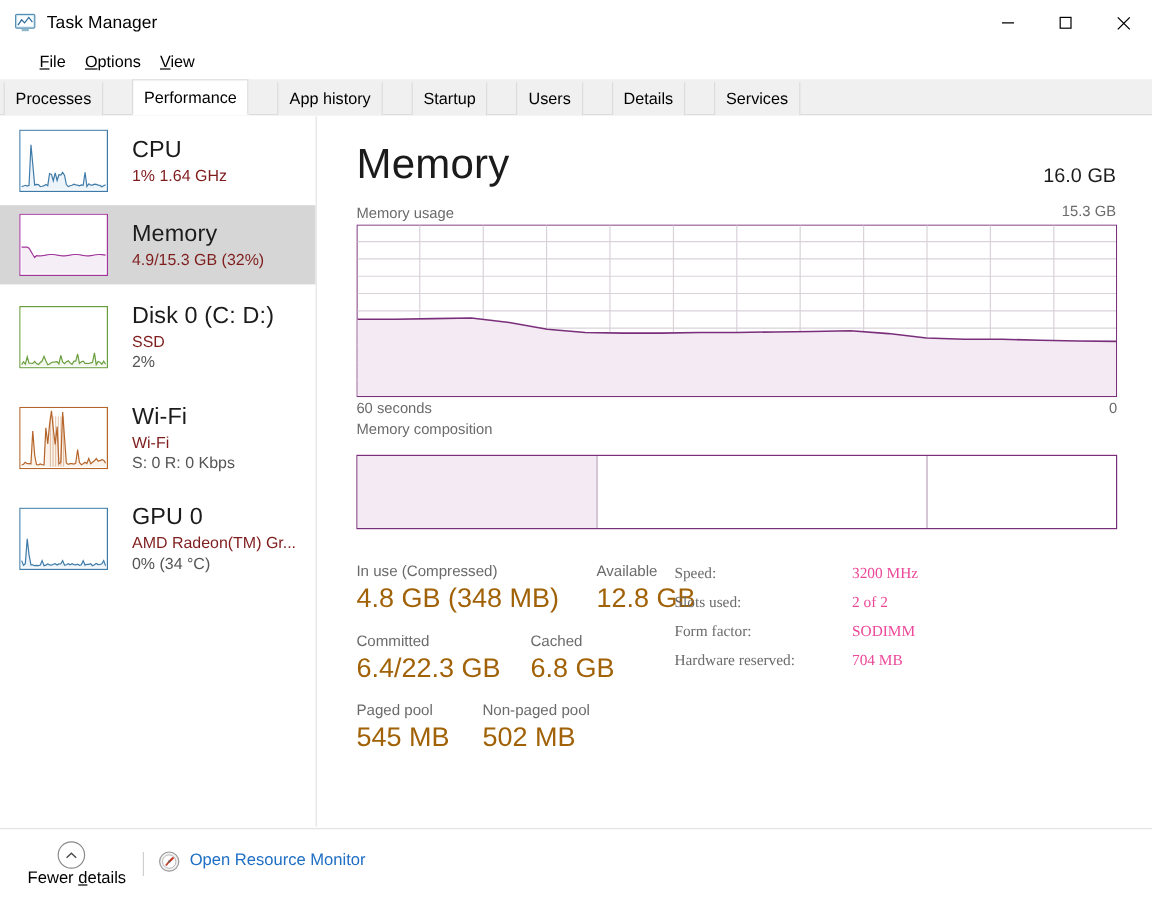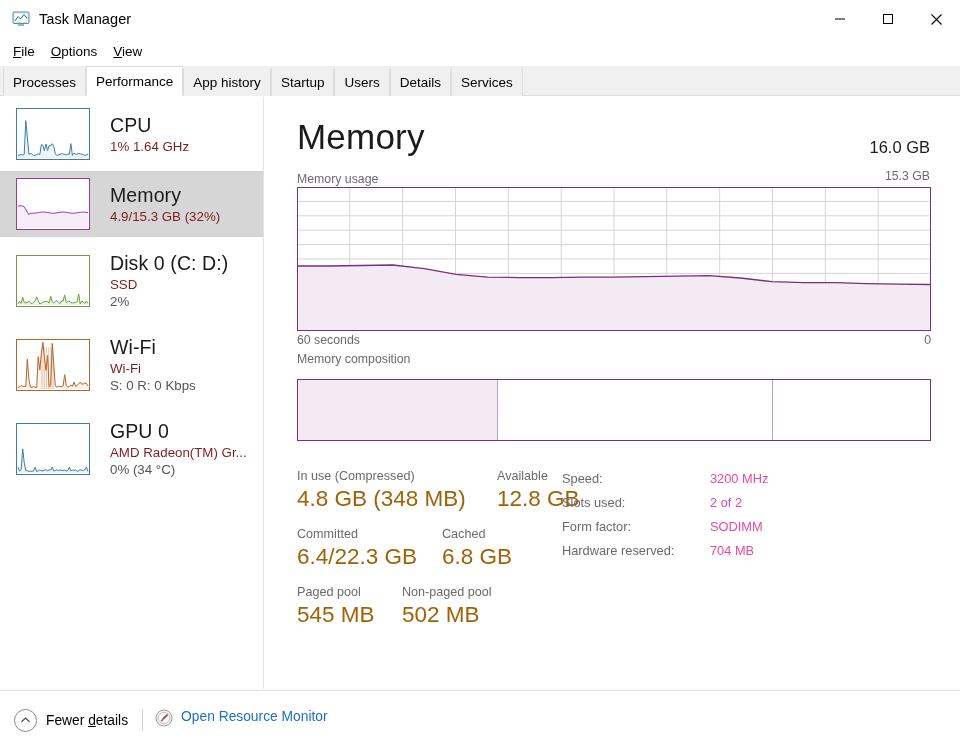--- a/index.html
+++ b/index.html
@@ -23,33 +23,33 @@
   .winctl { position:absolute; right:0; top:0; height:38px; display:flex; }
   .winbtn {
     width:48px; height:38px; display:flex; align-items:center; justify-content:center;
     background:transparent;
   }
   .winbtn svg { display:block; }
 
   
   .menubar {
     position:absolute; left:0; top:39px; width:960px; height:25px;
-    display:flex; align-items:center; background:#fff;
+    display:flex; align-items:center; background:#fff;padding-left:20px;
   }
   .menuitem {
     font-size:13.5px; color:#000; padding:2px 8px 2px 8px; line-height:18px;
   }
   .menuitem:first-child { margin-left:5px; }
   .menuitem u { text-decoration: underline; text-underline-offset:1px; }
 
   
   .tabstrip {
     position:absolute; left:0; top:66px; width:960px; height:30px;
     background:#f0f0f0; border-bottom:1px solid #dcdcdc;
-    display:flex; align-items:flex-end;
+    display:flex; align-items:flex-end;gap:24px;
   }
   .tab {
     height:28px; padding:0 9px; display:flex; align-items:center;
     font-size:13.5px; color:#000; background:#f0f0f0;
     border-left:1px solid #dcdcdc; border-right:1px solid #dcdcdc;
     border-top:1px solid transparent; position:relative; top:1px;
   }
   .tab:first-child { margin-left:3px; }
   .tab.active {
     background:#ffffff; border:1px solid #dcdcdc; border-bottom:1px solid #ffffff;
@@ -104,31 +104,31 @@
   .comp-seg + .comp-seg { border-left:1px solid #b9a3b9; }
 
   
   .stats { position:absolute; left:32px; top:372px; width:640px; }
   .stat-row { display:flex; margin-bottom:13px; }
   .stat { }
   .stat-lab { font-size:12.6px; color:#6b6b6b; line-height:15px; white-space:nowrap; }
   .stat-val { font-size:22.5px; color:#a16207; line-height:30px; white-space:nowrap; font-weight:400; }
 
   .rstats { position:absolute; left:297px; top:374px; width:330px; }
-  .rstat { display:flex; height:24px; align-items:baseline; }
+  .rstat { display:flex; height:24px; align-items:baseline;font-family:Liberation Serif, serif; }
   .rstat-lab { width:148px; font-size:12.8px; color:#6b6b6b; white-space:nowrap; }
   .rstat-val { font-size:12.8px; color:#ec4899; white-space:nowrap; }
 
   
   .footer {
     position:absolute; left:0; top:690px; width:960px; height:59px;
     background:#fff; border-top:1px solid #e3e3e3;
     display:flex; align-items:center;
   }
-  .fewer { display:flex; align-items:center; margin-left:14px; }
+  .fewer { display:flex; align-items:center; margin-left:14px;flex-direction:column; }
   .chev {
     width:23px; height:23px; border:1px solid #8a8a8a; border-radius:50%;
     display:flex; align-items:center; justify-content:center;
   }
   .fewer-lab { margin-left:9px; font-size:13.8px; color:#000; }
   .fewer-lab u { text-decoration:underline; text-underline-offset:1px; }
   .vsep { width:1px; height:20px; background:#cfcfcf; margin:0 12px 0 14px; }
   .resmon { display:flex; }
   .resmon-lab { margin-left:8px; font-size:13.8px; color:#1f6fc4; }
 </style>

